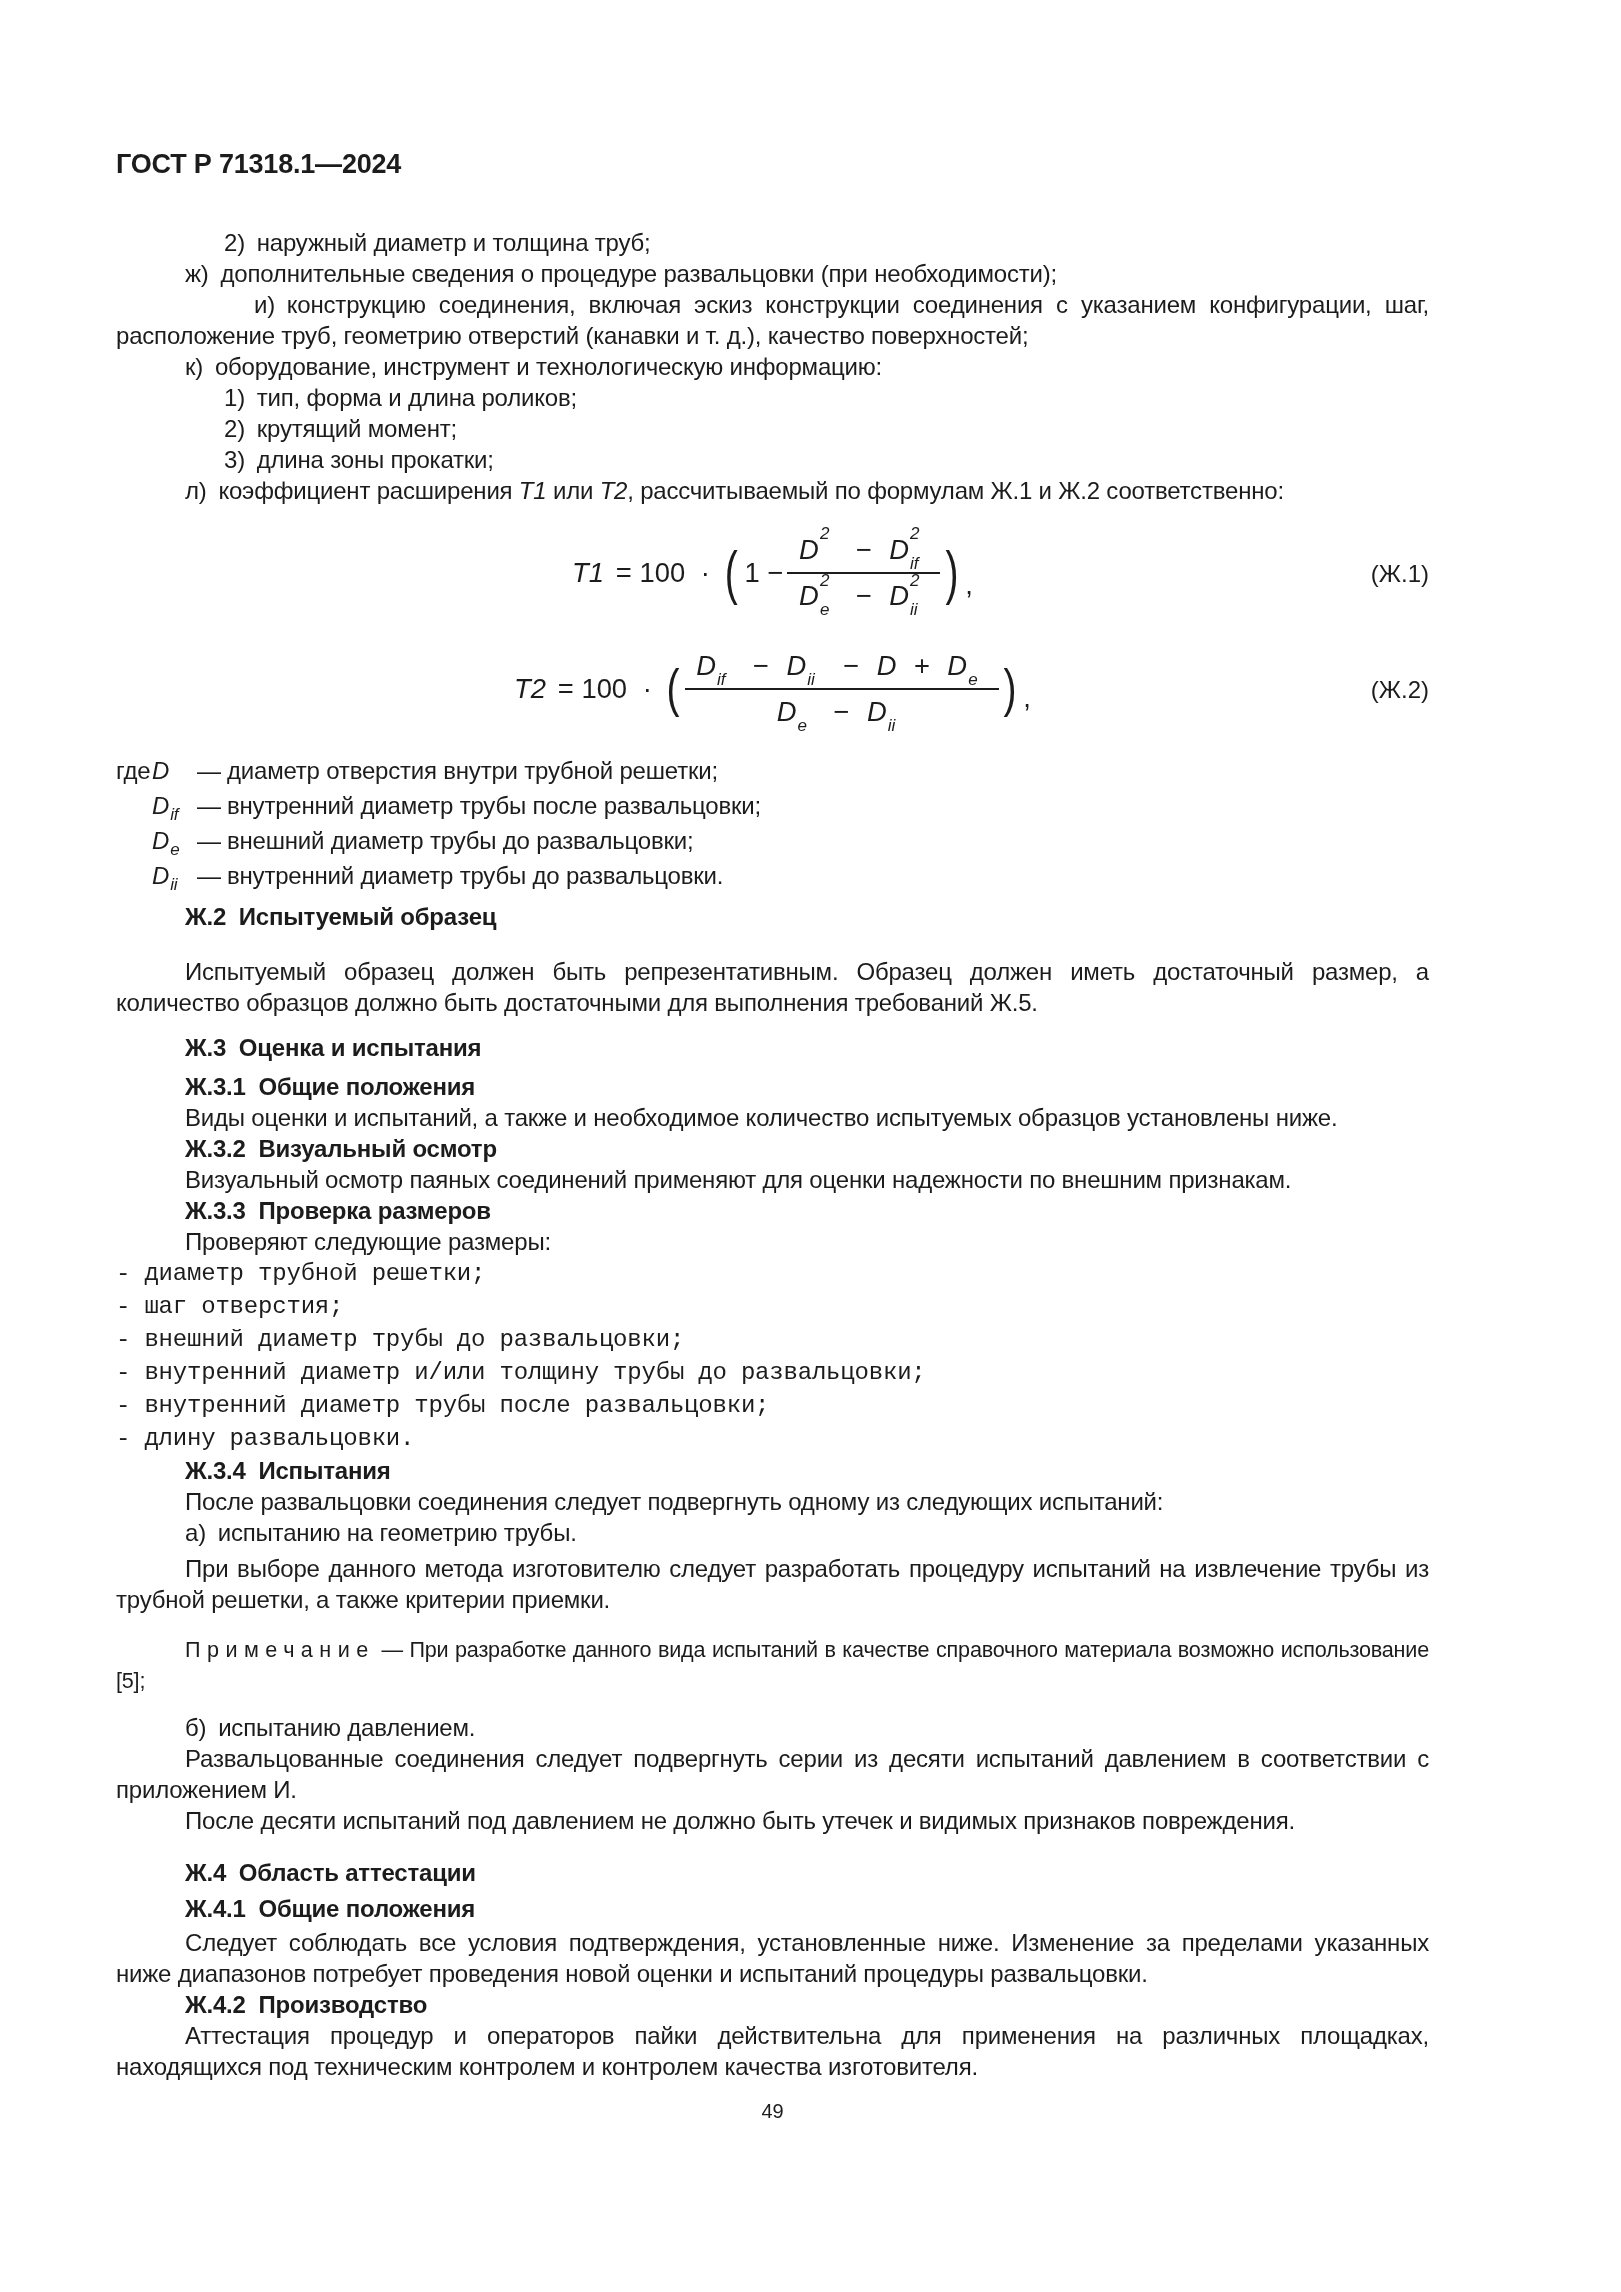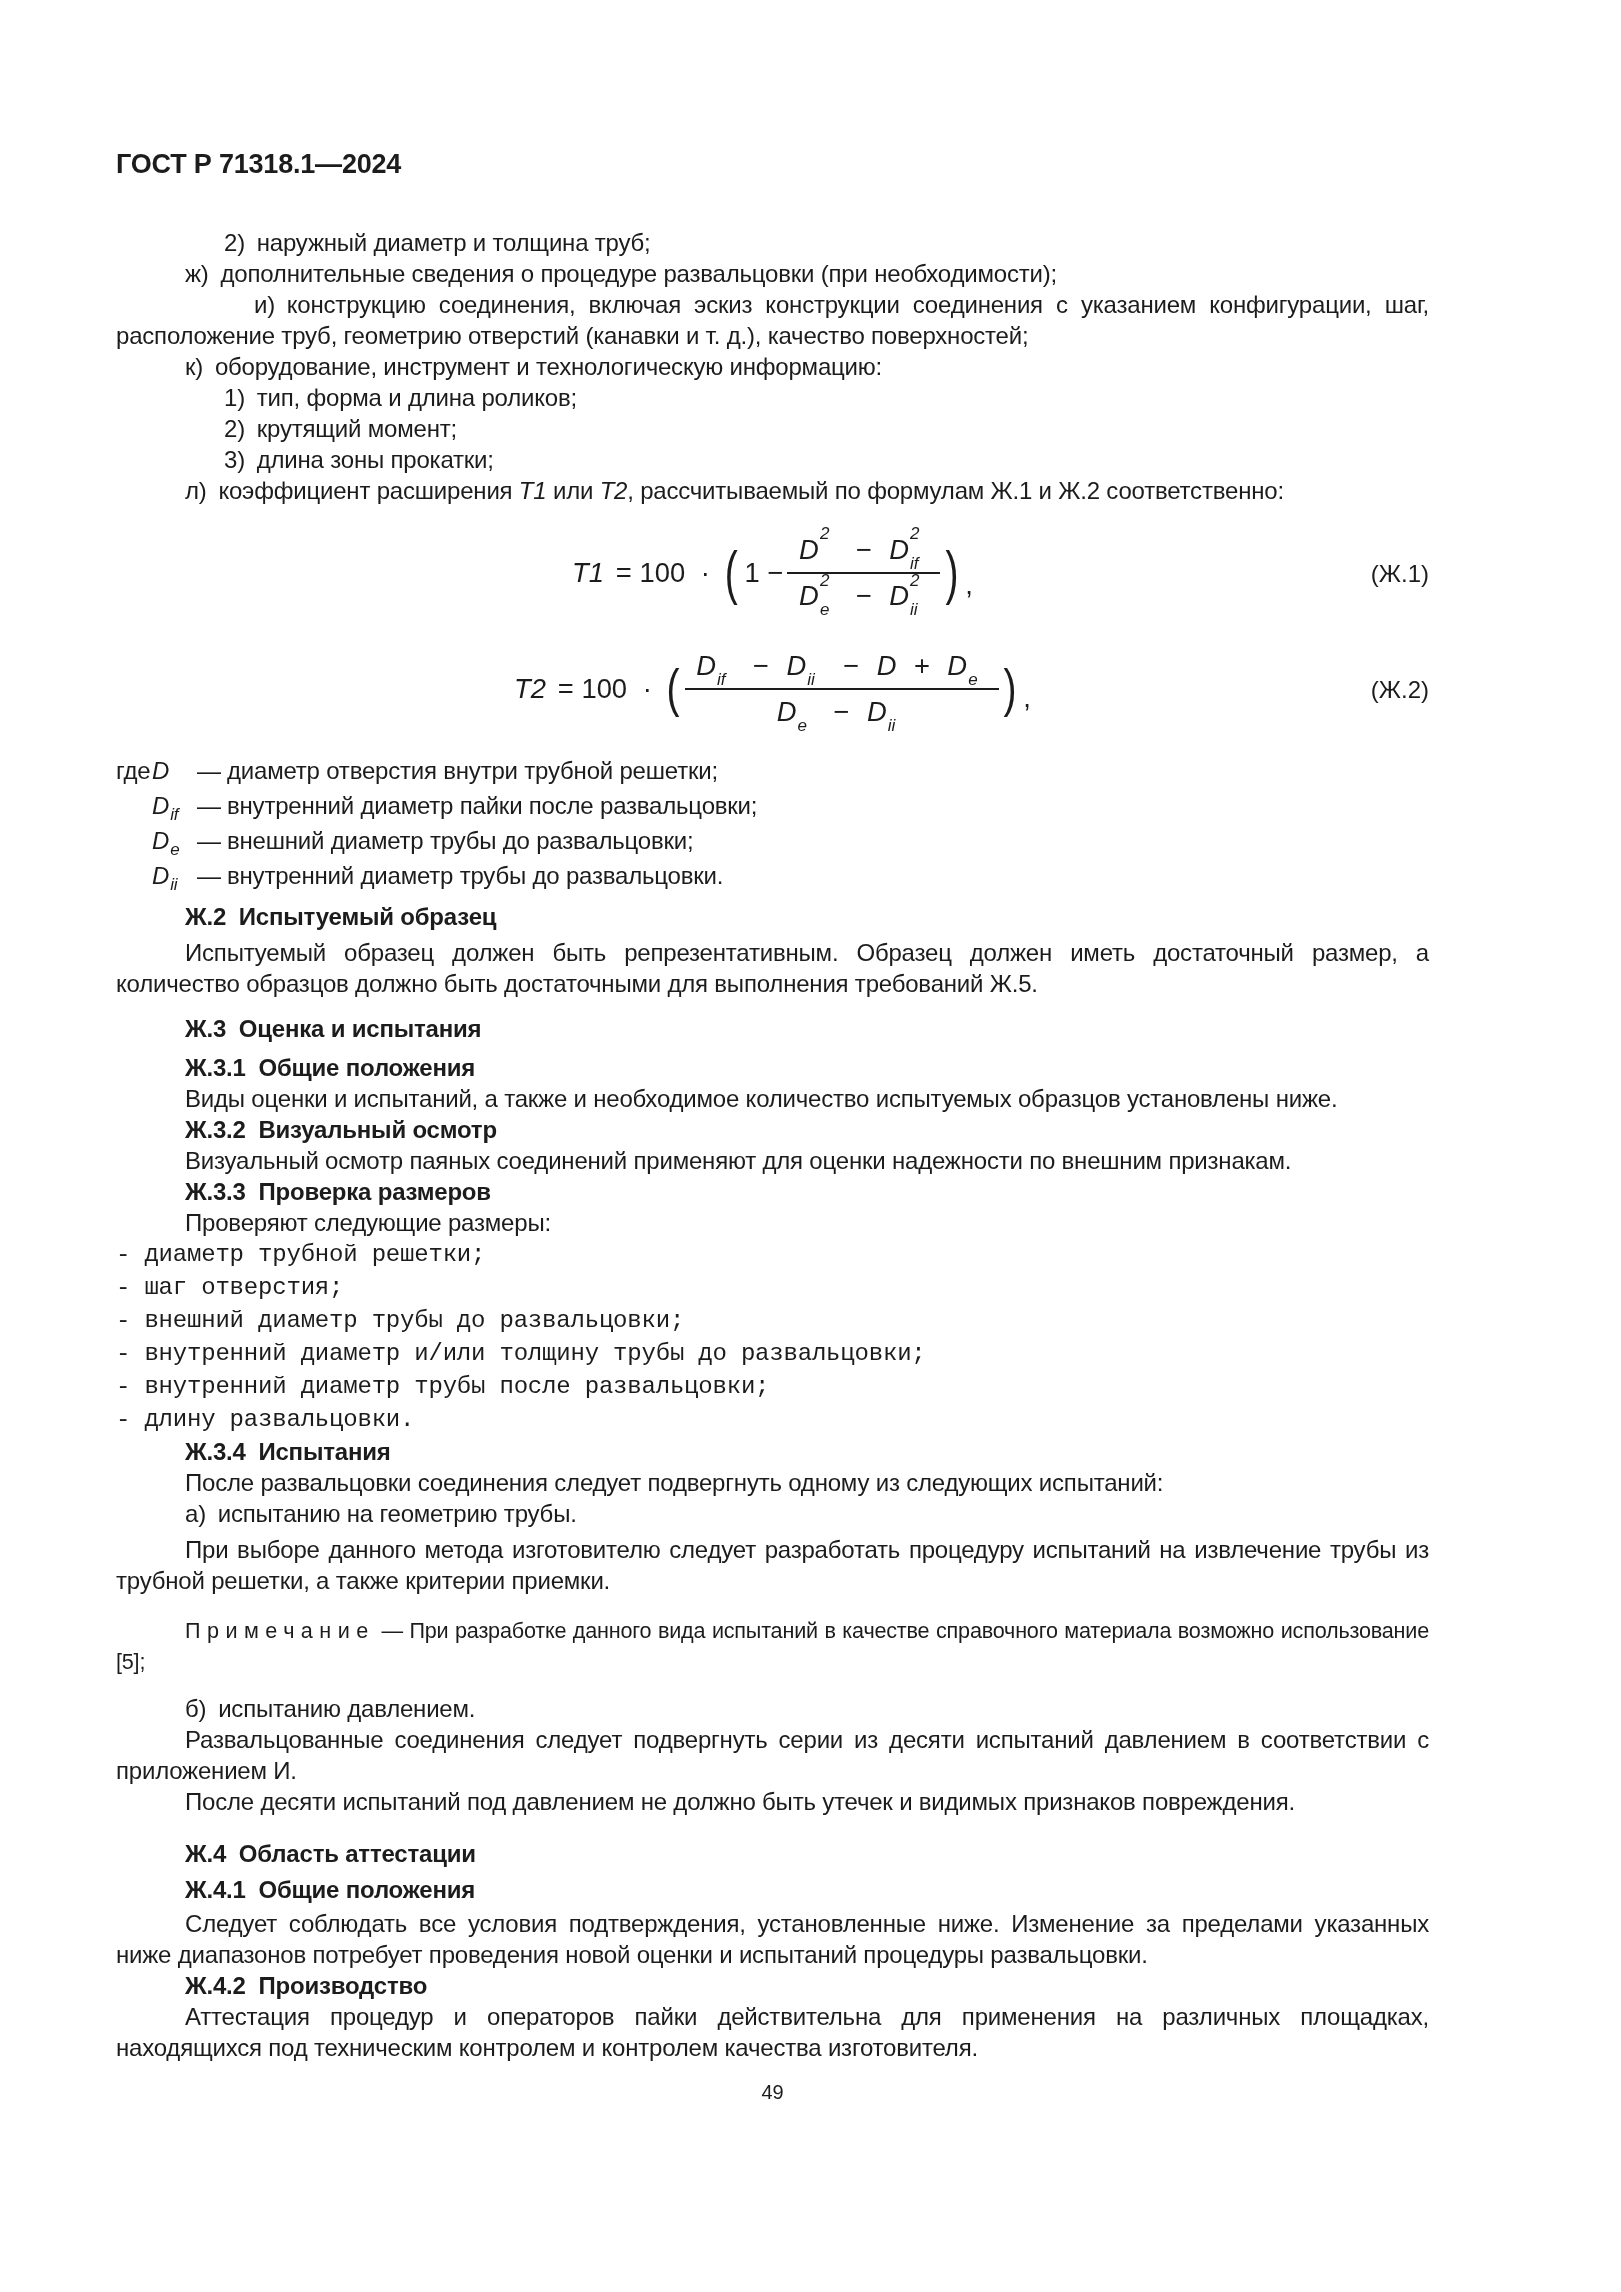--- a/index.html
+++ b/index.html
@@ -53,21 +53,21 @@
   .defs { margin-top:28px; }
   .defrow { display:flex; line-height:32px; }
   .dwhere { width:36px; }
   .dterm  { width:45px; font-style:italic; }
   .dterm .vsub2 { font-size:17px; font-style:italic; position:relative; top:6.9px; left:1px; }
   .ddash  { width:30px; }
   .ddesc  { flex:1; }
 
   
   .h-zh2  { margin-top:6.9px; }
-  .p-zh2  { margin-top:5px; }
+  .p-zh2  { margin-top:24px; }
   .h-zh3  { margin-top:13.7px; }
   .h-zh31 { margin-top:7.8px; }
   .zh33items { line-height:33px;font-family:Liberation Mono, monospace; }
   .p-after-a { margin-top:4.9px; }
   .note { margin-top:19.6px; font-size:21.6px; line-height:31px; text-align:justify; text-indent:69px; }
   .notelabel { letter-spacing:0.3em; }
   .b-line { margin-top:15.7px; }
   .h-zh4  { margin-top:20.6px; }
   .h-zh41 { margin-top:4.9px; }
   .p-zh41 { margin-top:3.9px; }
@@ -145,21 +145,21 @@
       <div class="defrow">
         <span class="dwhere">где</span>
         <span class="dterm"><span>D</span><span class="vsub2"></span></span>
         <span class="ddash">—</span>
         <span class="ddesc">диаметр отверстия внутри трубной решетки;</span>
       </div>
       <div class="defrow">
         <span class="dwhere"></span>
         <span class="dterm"><span>D</span><span class="vsub2">if</span></span>
         <span class="ddash">—</span>
-        <span class="ddesc">внутренний диаметр пайки после развальцовки;</span>
+        <span class="ddesc">внутренний диаметр трубы после развальцовки;</span>
       </div>
       <div class="defrow">
         <span class="dwhere"></span>
         <span class="dterm"><span>D</span><span class="vsub2">e</span></span>
         <span class="ddash">—</span>
         <span class="ddesc">внешний диаметр трубы до развальцовки;</span>
       </div>
       <div class="defrow">
         <span class="dwhere"></span>
         <span class="dterm"><span>D</span><span class="vsub2">ii</span></span>

